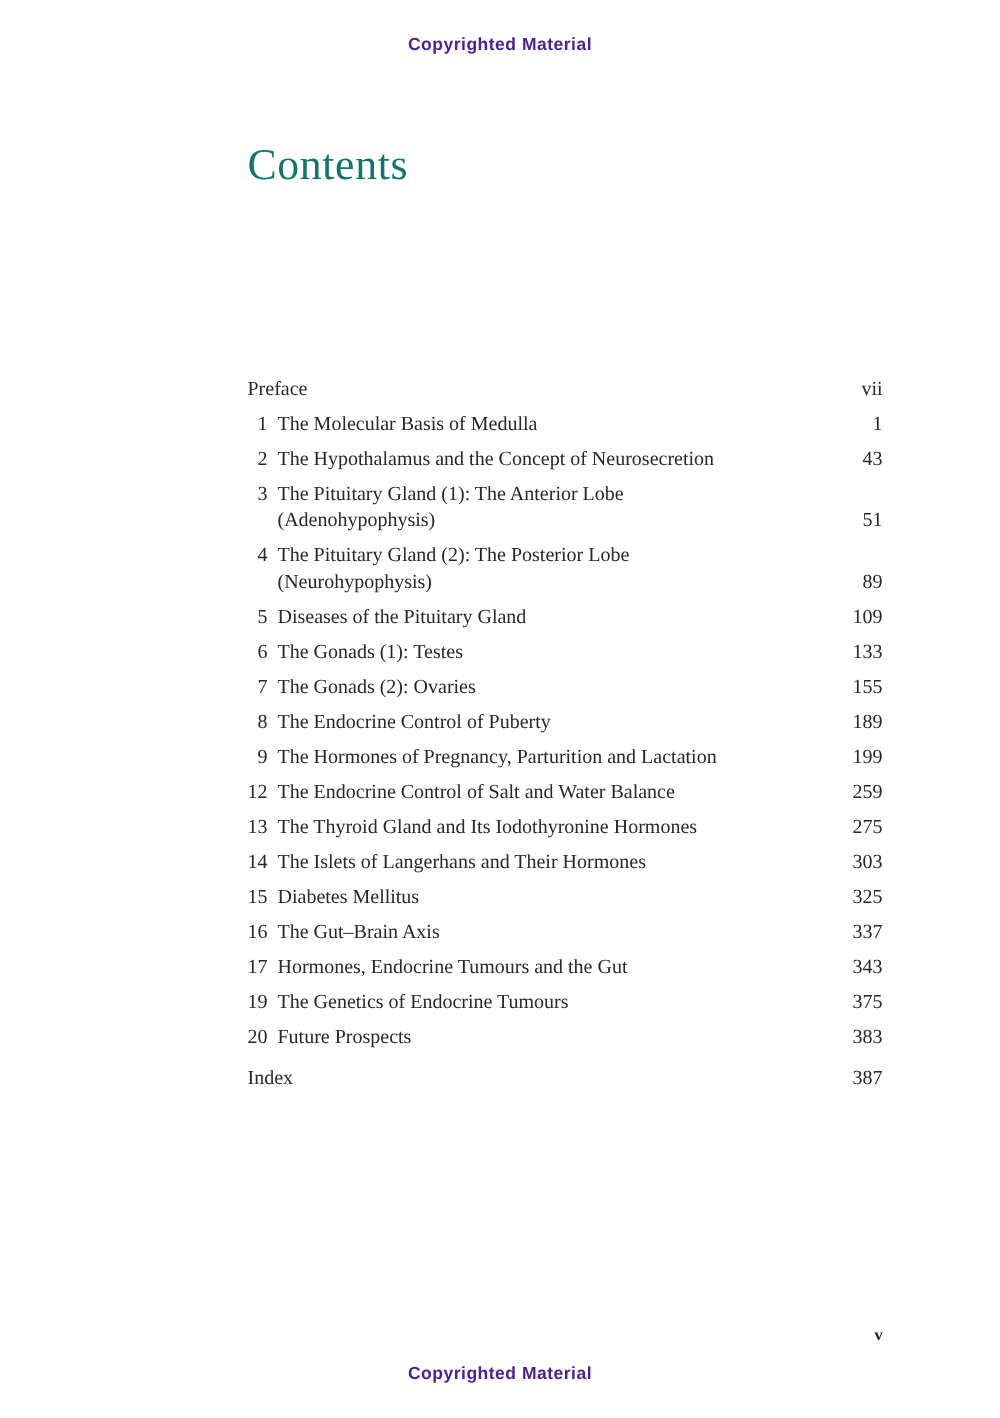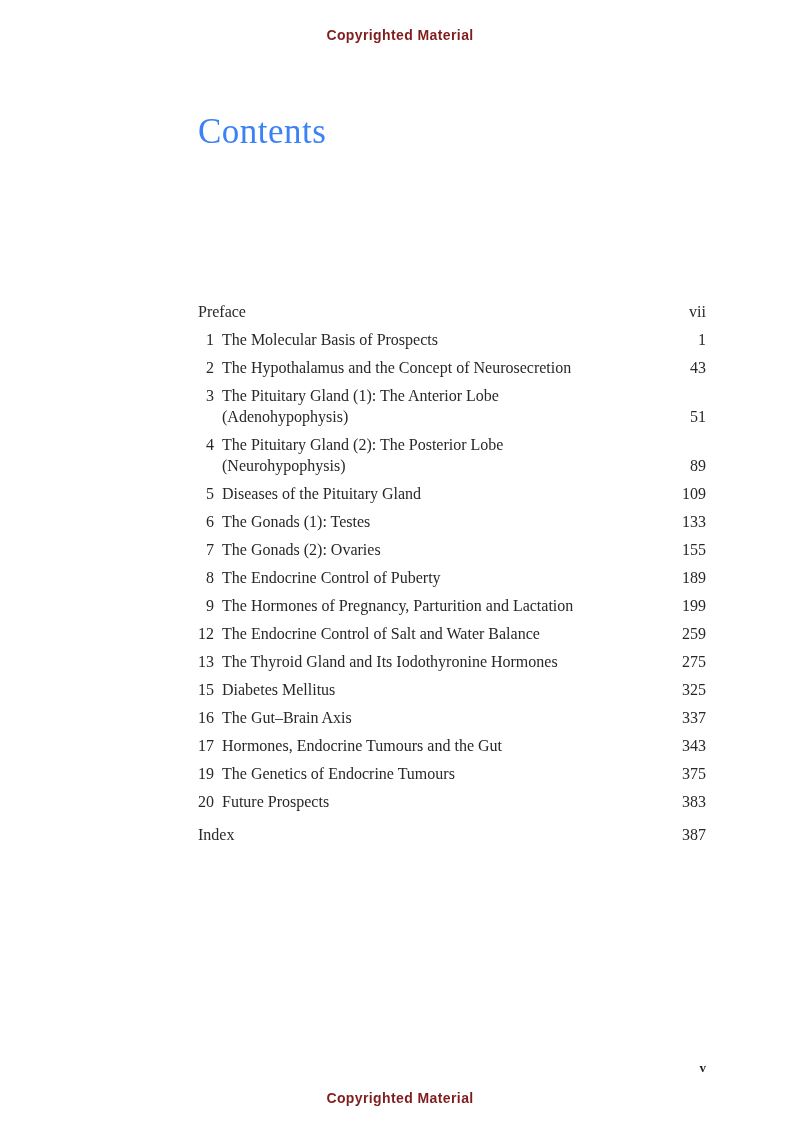--- a/index.html
+++ b/index.html
@@ -14,32 +14,32 @@
   }
   .watermark {
     position: absolute;
     left: 0;
     width: 100%;
     text-align: center;
     font-family: "Liberation Sans", sans-serif;
     font-weight: bold;
     font-size: 14px;
     letter-spacing: 0.4px;
-    color: #7f1d1d;
+    color: #4c1d95;
   }
   .watermark-top { top: 27px; }
   .watermark-bottom { top: 1090px; }
   .contents-title {
     position: absolute;
     left: 198px;
     top: 112px;
     font-size: 35px;
     font-weight: normal;
     letter-spacing: 0.5px;
-    color: #3b82f6;
+    color: #0f766e;
   }
   .toc {
     position: absolute;
     left: 198px;
     top: 301px;
     width: 508px;
     font-size: 16px;
     line-height: 21px;
   }
   .row {
@@ -84,21 +84,21 @@
 
 <h1 class="contents-title">Contents</h1>
 
 <div class="toc" id="toc-list">
     <div class="row">
       <span class="labelcell">Preface</span>
       <span class="page">vii</span>
     </div>
     <div class="row">
       <span class="num">1</span>
-      <span class="titlecell">The Molecular Basis of Prospects</span>
+      <span class="titlecell">The Molecular Basis of Medulla</span>
       <span class="page">1</span>
     </div>
     <div class="row">
       <span class="num">2</span>
       <span class="titlecell">The Hypothalamus and the Concept of Neurosecretion</span>
       <span class="page">43</span>
     </div>
     <div class="row">
       <span class="num">3</span>
       <span class="titlecell">The Pituitary Gland (1): The Anterior Lobe
@@ -140,20 +140,25 @@
       <span class="num">12</span>
       <span class="titlecell">The Endocrine Control of Salt and Water Balance</span>
       <span class="page">259</span>
     </div>
     <div class="row">
       <span class="num">13</span>
       <span class="titlecell">The Thyroid Gland and Its Iodothyronine Hormones</span>
       <span class="page">275</span>
     </div>
     <div class="row">
+      <span class="num">14</span>
+      <span class="titlecell">The Islets of Langerhans and Their Hormones</span>
+      <span class="page">303</span>
+    </div>
+    <div class="row">
       <span class="num">15</span>
       <span class="titlecell">Diabetes Mellitus</span>
       <span class="page">325</span>
     </div>
     <div class="row">
       <span class="num">16</span>
       <span class="titlecell">The Gut–Brain Axis</span>
       <span class="page">337</span>
     </div>
     <div class="row">

